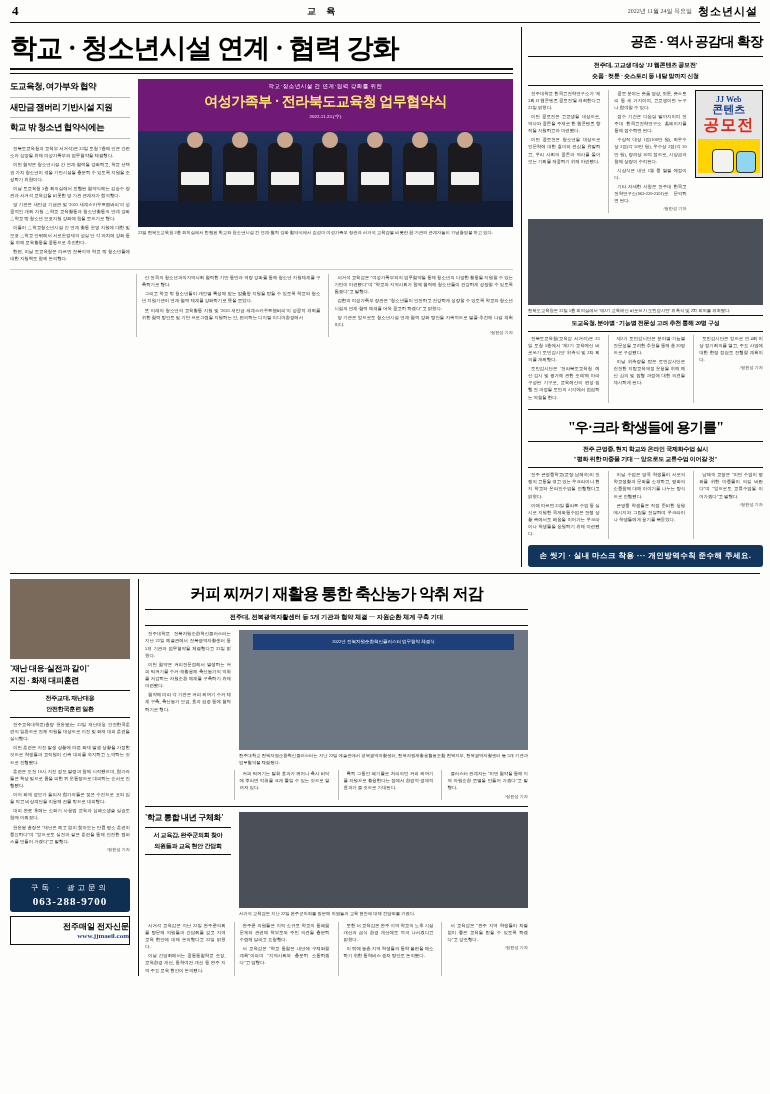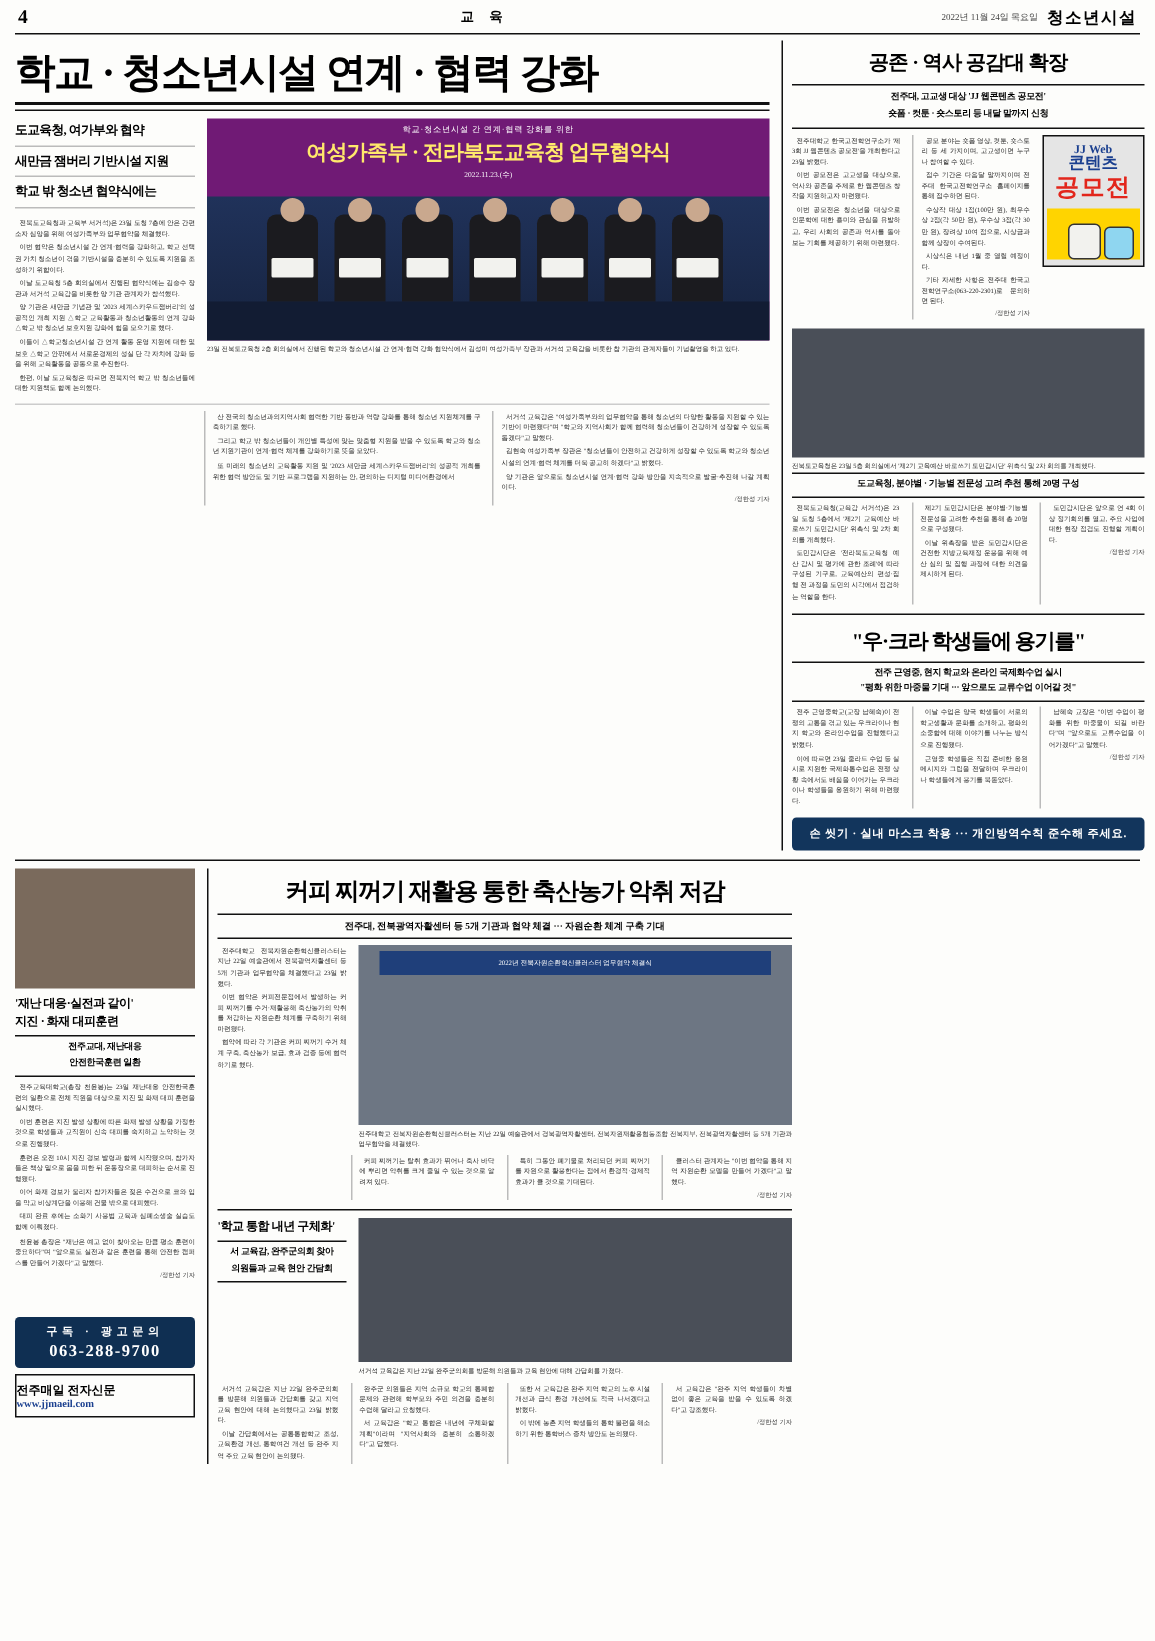--- a/index.html
+++ b/index.html
@@ -24,31 +24,31 @@
   .photo{background:#6d7683;position:relative;overflow:hidden;}
   .photo.dark{background:#4a4f58;}
   .photo.warm{background:#7a6a5c;}
 
   
   .hd-main{font-size:27px;font-weight:bold;letter-spacing:-1px;line-height:1;margin:8px 0 6px 0;}
   .sub-list{font-size:8.5px;font-weight:bold;line-height:1.85;letter-spacing:-.4px;}
   .sub-list div{border-bottom:1px solid #bbb;padding-bottom:2px;margin-bottom:2px;}
 
   
-  .bx-title{font-size:13.5px;font-weight:bold;text-align:center;letter-spacing:-.5px;margin:6px 0 5px;}
+  .bx-title{font-size:13.5px;font-weight:bold;text-align:right;letter-spacing:-.5px;margin:6px 0 5px;}
   .bx-sub{font-size:6px;font-weight:bold;text-align:center;line-height:1.8;letter-spacing:-.2px;}
 
   .sec-title{font-size:16px;font-weight:bold;text-align:center;letter-spacing:-.8px;margin:5px 0 4px;}
   .sec-sub{font-size:6.2px;font-weight:bold;text-align:center;margin-bottom:4px;}
 
   .mini-title{font-size:8px;font-weight:bold;text-align:left;letter-spacing:-.3px;line-height:1.5;}
 
   
   .ad-dark{background:#0f2f52;color:#fff;text-align:center;border-radius:3px;}
-  .ad-line1{font-size:7.5px;font-weight:bold;letter-spacing:3px;padding-top:5px;margin-top:24px;}
+  .ad-line1{font-size:7.5px;font-weight:normal;letter-spacing:3px;padding-top:5px;margin-top:24px;}
   .ad-line2{font-size:11px;font-weight:bold;letter-spacing:1px;padding:2px 0 5px;}
   .ad-strip{background:#12355c;color:#fff;text-align:center;font-size:7.5px;font-weight:bold;letter-spacing:.5px;padding:6px 0;border-radius:3px;}
 
   
   .banner{position:relative;background:#701a75;height:148px;overflow:hidden;}
   .banner .bnr-top{position:absolute;top:4px;left:0;right:0;text-align:center;color:#fff;font-size:5.5px;letter-spacing:.5px;}
   .banner .bnr-main{position:absolute;top:14px;left:0;right:0;text-align:center;color:#ffe96b;font-size:14px;font-weight:bold;letter-spacing:-.5px;}
   .banner .bnr-date{position:absolute;top:34px;left:0;right:0;text-align:center;color:#fff;font-size:5px;}
   .banner .stage{position:absolute;left:0;right:0;bottom:0;height:96px;background:linear-gradient(#20325a,#16233f);}
   .banner .table-front{position:absolute;left:0;right:0;bottom:0;height:26px;background:#121c33;}
@@ -248,21 +248,21 @@
         <p>훈련은 오전 10시 지진 경보 발령과 함께 시작됐으며, 참가자들은 책상 밑으로 몸을 피한 뒤 운동장으로 대피하는 순서로 진행됐다.</p>
         <p>이어 화재 경보가 울리자 참가자들은 젖은 수건으로 코와 입을 막고 비상계단을 이용해 건물 밖으로 대피했다.</p>
         <p>대피 완료 후에는 소화기 사용법 교육과 심폐소생술 실습도 함께 이뤄졌다.</p>
         <p>천윤봉 총장은 "재난은 예고 없이 찾아오는 만큼 평소 훈련이 중요하다"며 "앞으로도 실전과 같은 훈련을 통해 안전한 캠퍼스를 만들어 가겠다"고 말했다.</p>
         <div class="byline">/정한성 기자</div>
       </div>
       <div class="ad-dark" style="margin-top:5px;">
         <div class="ad-line1">구독 · 광고문의</div>
         <div class="ad-line2">063-288-9700</div>
       </div>
-      <div style="margin-top:4px;text-align:left;border:1px solid #111;padding:4px 0;">
+      <div style="margin-top:4px;text-align:right;border:1px solid #111;padding:4px 0;">
         <div style="font-size:8px;font-weight:bold;">전주매일 전자신문</div>
         <div style="font-size:7px;color:#1a3f8f;font-weight:bold;">www.jjmaeil.com</div>
       </div>
     </div>
 
     <div style="width:383px;border-left:1px solid #111;padding-left:6px;">
       <div class="sec-title">커피 찌꺼기 재활용 통한 축산농가 악취 저감</div>
       <div style="border-top:1px solid #111;border-bottom:1px solid #111;padding:3px 0;">
         <div class="sec-sub" style="margin:0;">전주대, 전북광역자활센터 등 5개 기관과 협약 체결 ··· 자원순환 체계 구축 기대</div>
       </div>

